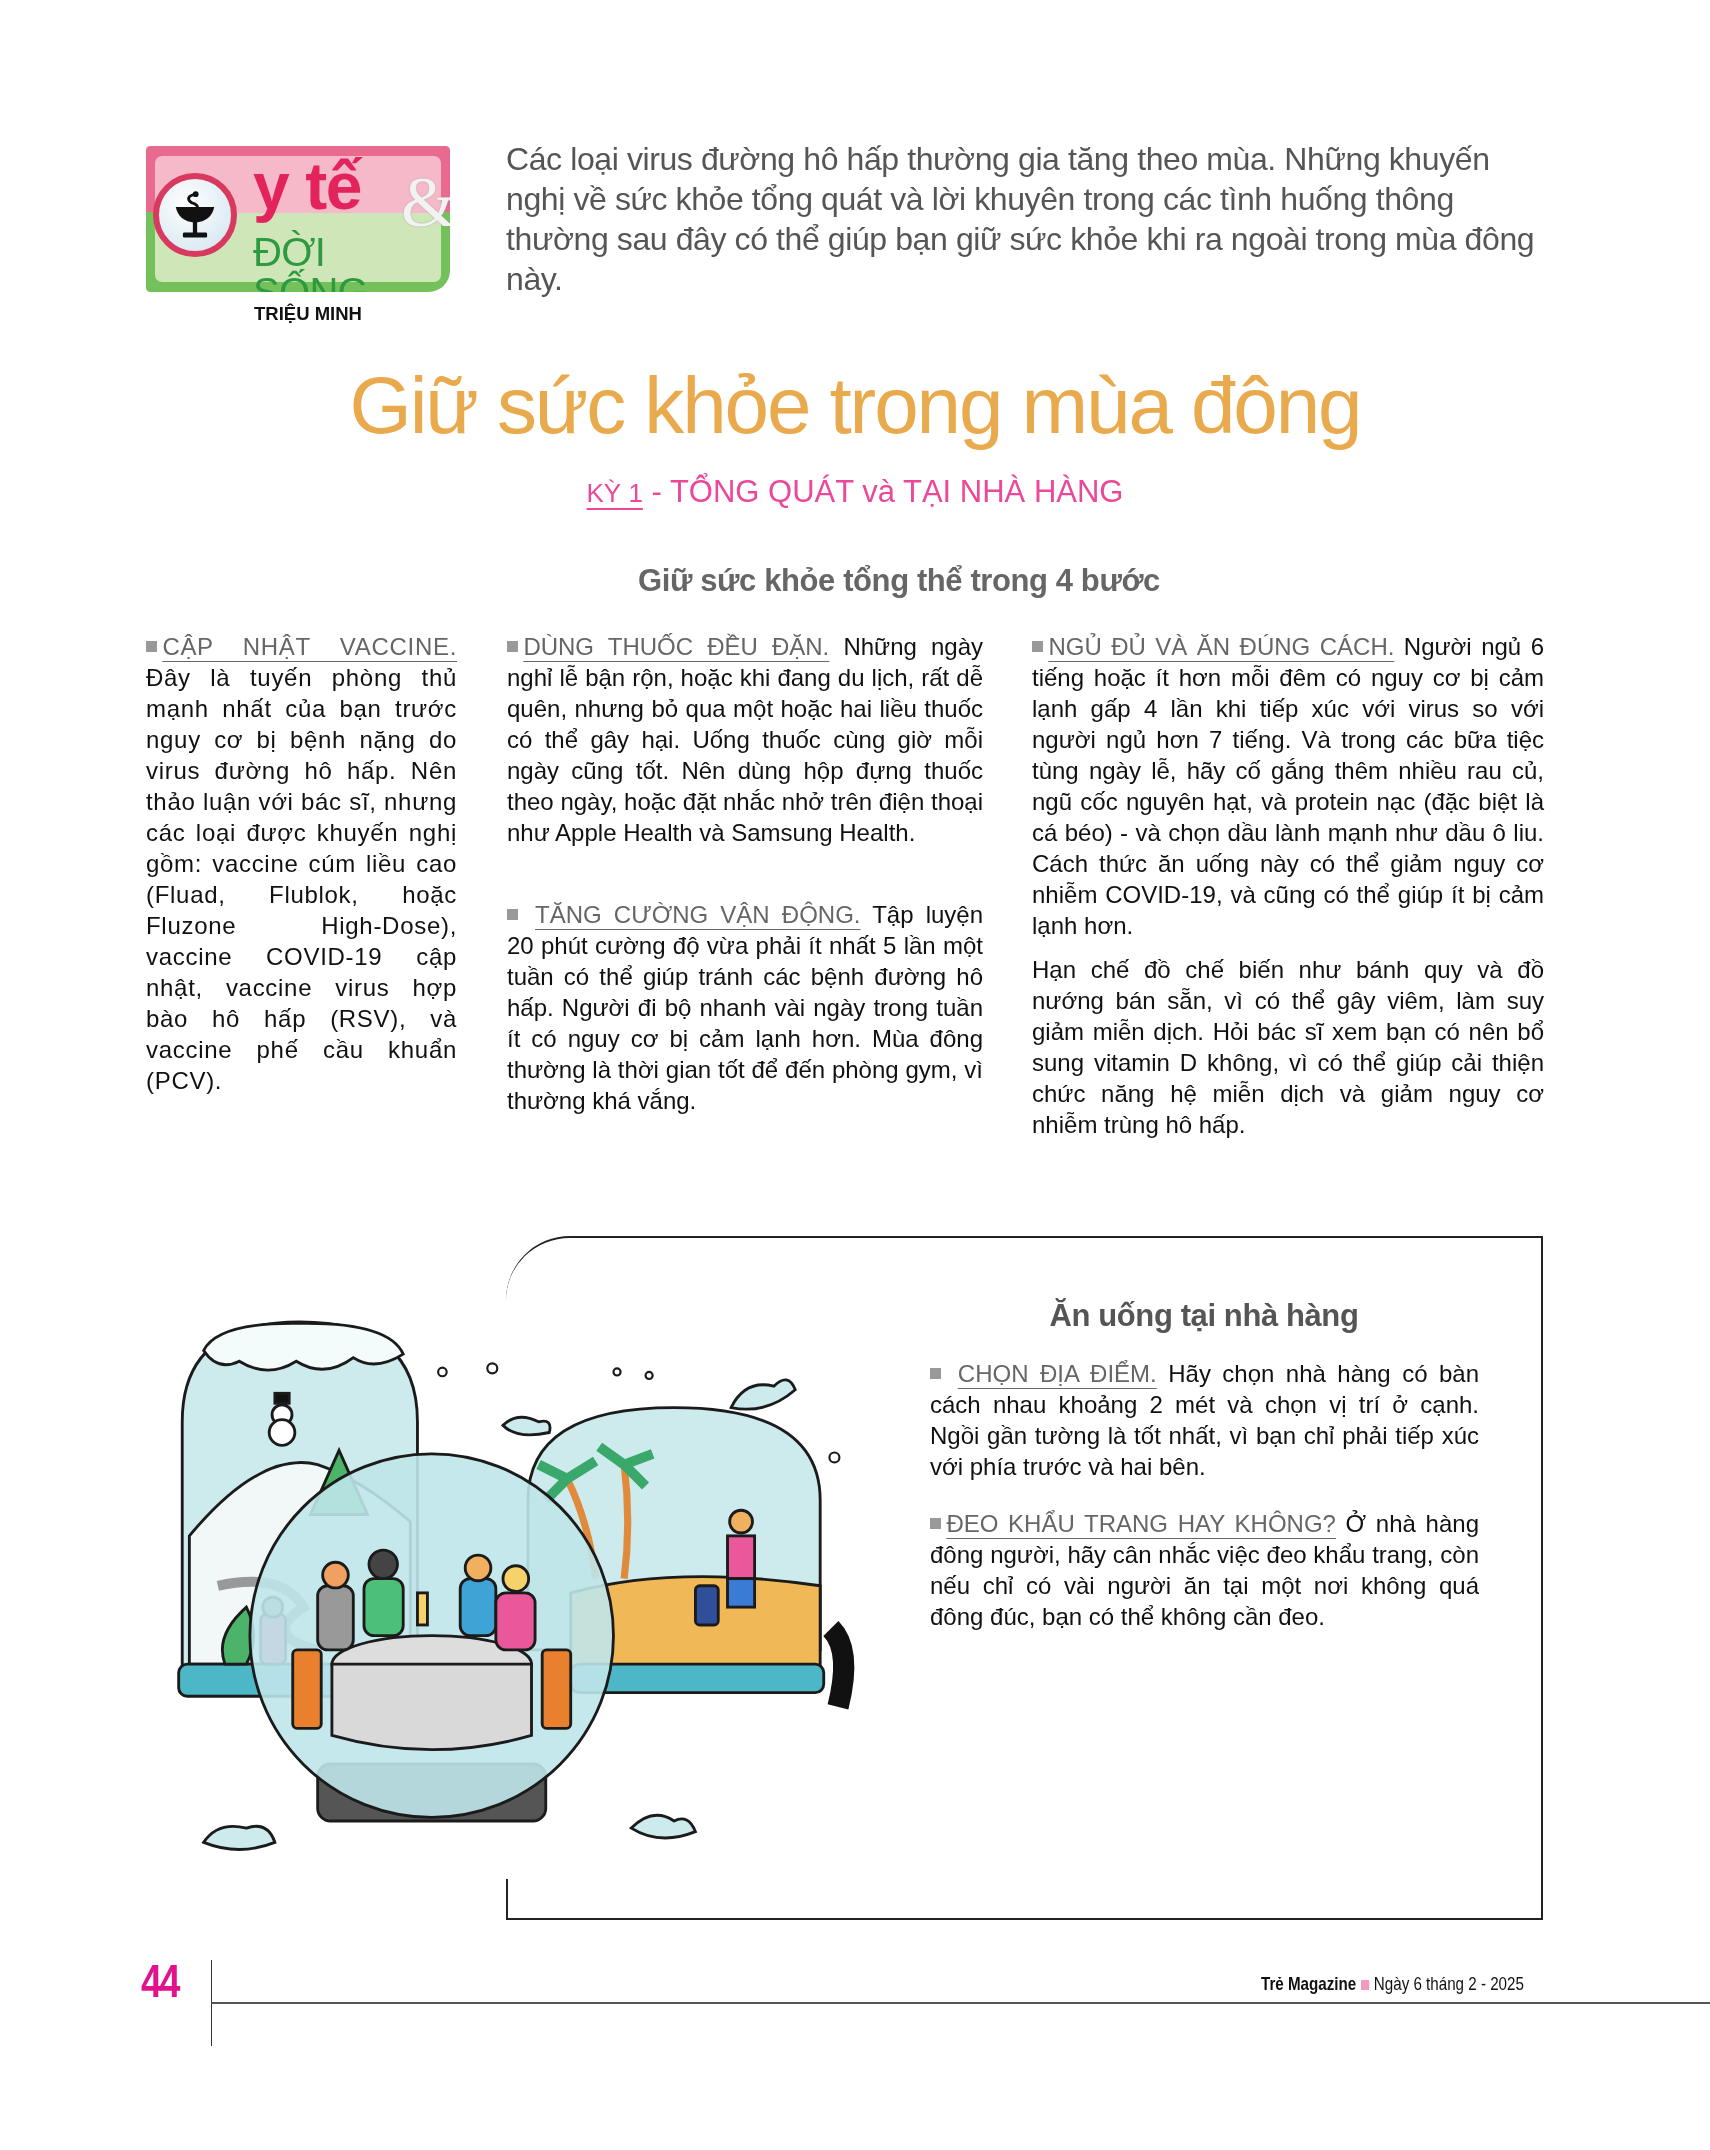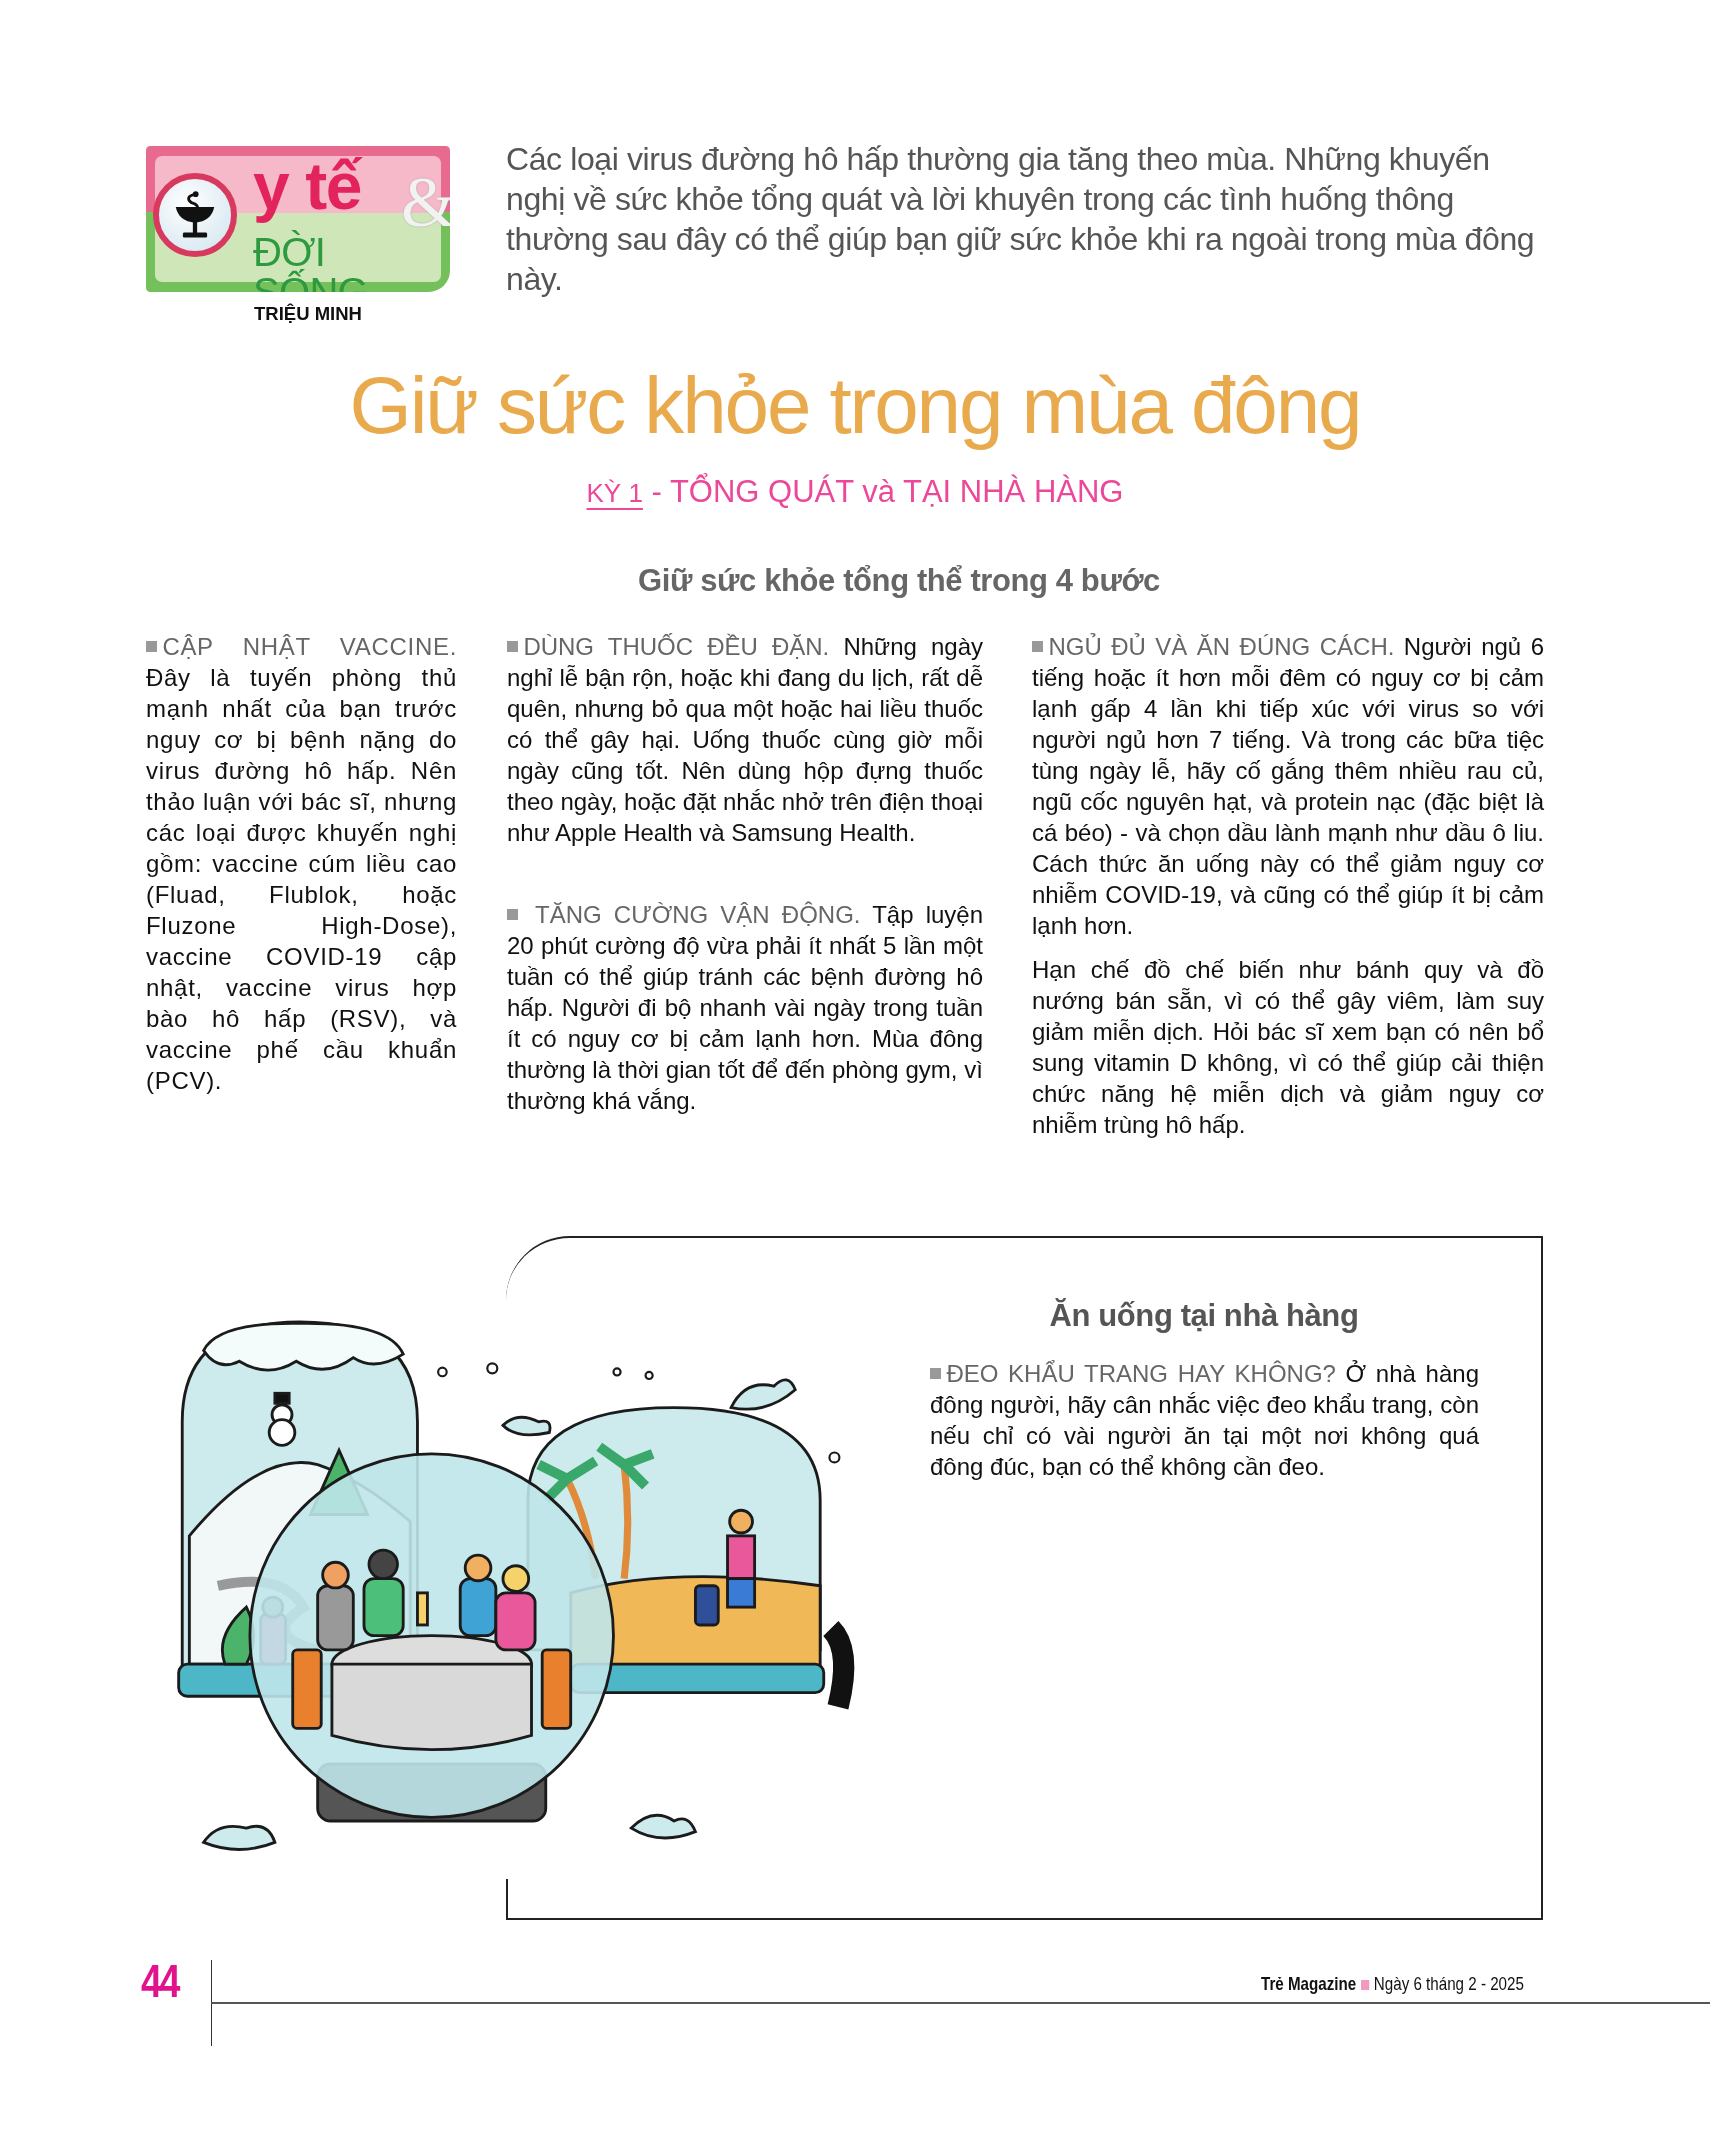--- a/index.html
+++ b/index.html
@@ -26,21 +26,21 @@
   .intro { left:506px; top:139px; width:1040px; font-size:32px; line-height:40px; color:#555; letter-spacing:-0.4px; }
 
   .title { left:0; width:1710px; top:362px; text-align:center; font-size:80px; color:#e9aa4d; letter-spacing:-2.1px; line-height:1.1; }
   .subtitle { left:0; width:1710px; top:474px; text-align:center; font-size:31px; color:#ec4899; }
   .subtitle .ky { text-decoration:underline; text-underline-offset:5.7px; font-size:26px; }
   .section-h { left:0; width:1710px; top:563px; text-align:center; font-size:31px; font-weight:bold; color:#666; letter-spacing:-0.4px;padding-left:44px; }
 
   .col { top:631px; font-size:24px; line-height:31px; text-align:justify; color:#111; }
   .col p { margin:0 0 27px 0; }
   .bullet { display:inline-block; width:10.7px; height:10.7px; background:#999; margin-right:5.7px; vertical-align:middle; position:relative; top:-2.1px; }
-  .lead { color:#666; text-decoration-color:#666; text-underline-offset:5.7px; text-decoration-thickness:1.4px; }
+  .lead { color:#666; text-decoration:underline; text-decoration-color:#666; text-underline-offset:5.7px; text-decoration-thickness:1.4px; }
   .col1 { left:146px; width:311px; letter-spacing:0.7px; }
   .col2 { left:507px; width:476px; }
   .col3 { left:1032px; width:512px; }
 
   
   .box { left:506px; top:1236px; width:1037px; height:684px; border-top:2.1px solid #222; border-right:2.1px solid #222; border-bottom:2.9px solid #222; border-top-left-radius:64px; box-sizing:border-box; }
   .box-left-bottom { left:506px; top:1879px; width:2.1px; height:41px; background:#222; }
   .box-h { left:912px; top:1298px; width:584px; text-align:center; font-size:31px; font-weight:bold; color:#555; letter-spacing:-0.4px; }
   .boxcol { left:930px; top:1358px; width:549px; font-size:24px; line-height:31px; text-align:justify; }
   .boxcol p { margin:0 0 26px 0; }
@@ -93,20 +93,21 @@
 
 <div class="abs col col3">
   <p style="margin-bottom:13px"><span class="bullet"></span><span class="lead">NGỦ ĐỦ VÀ ĂN ĐÚNG CÁCH.</span><span> Người ngủ 6 tiếng hoặc ít hơn mỗi đêm có nguy cơ bị cảm lạnh gấp 4 lần khi tiếp xúc với virus so với người ngủ hơn 7 tiếng. Và trong các bữa tiệc tùng ngày lễ,  hãy cố gắng thêm nhiều rau củ, ngũ cốc nguyên hạt, và protein nạc (đặc biệt là cá béo) - và chọn dầu lành mạnh như dầu ô liu. Cách thức ăn uống này có thể giảm nguy cơ nhiễm COVID-19, và cũng có thể giúp ít bị cảm lạnh hơn.</span></p>
   <p><span>Hạn chế đồ chế biến như bánh quy và đồ nướng bán sẵn, vì có thể gây viêm, làm suy giảm miễn dịch. Hỏi bác sĩ xem bạn có nên bổ sung vitamin D không, vì có thể giúp cải thiện chức năng hệ miễn dịch và giảm nguy cơ nhiễm trùng hô hấp.</span></p>
 </div>
 
 <div class="abs box"></div>
 <div class="abs box-left-bottom"></div>
 <div class="abs box-h">Ăn uống tại nhà hàng</div>
 <div class="abs boxcol">
+  <p><span class="bullet"></span> <span class="lead">CHỌN ĐỊA ĐIỂM.</span><span> Hãy chọn nhà hàng có bàn cách nhau khoảng 2 mét và chọn vị trí ở cạnh. Ngồi gần tường là tốt nhất, vì bạn chỉ phải tiếp xúc với phía trước và hai bên.</span></p>
   <p><span class="bullet"></span><span class="lead">ĐEO KHẨU TRANG HAY KHÔNG?</span><span> Ở nhà hàng đông người, hãy cân nhắc việc đeo khẩu trang, còn nếu chỉ có vài người ăn tại một nơi không quá đông đúc, bạn có thể không cần đeo.</span></p>
 </div>
 
 <div class="abs illus">
   <svg width="713" height="613" viewBox="0 0 1000 860">
 
     <g stroke="#1b1b1b" stroke-width="4">
       <path d="M10 570 L10 220 Q10 80 175 80 Q340 80 340 220 L340 570 Z" fill="#cdeaec"></path>
       <path d="M40 120 Q60 80 175 82 Q300 80 320 125 Q280 150 250 130 Q210 160 170 135 Q130 160 90 135 Q60 150 40 120 Z" fill="#f4fbfb"></path>
       <path d="M20 380 Q120 260 200 280 Q260 300 330 360 L330 560 L20 560 Z" fill="#f2f8f8"></path>

